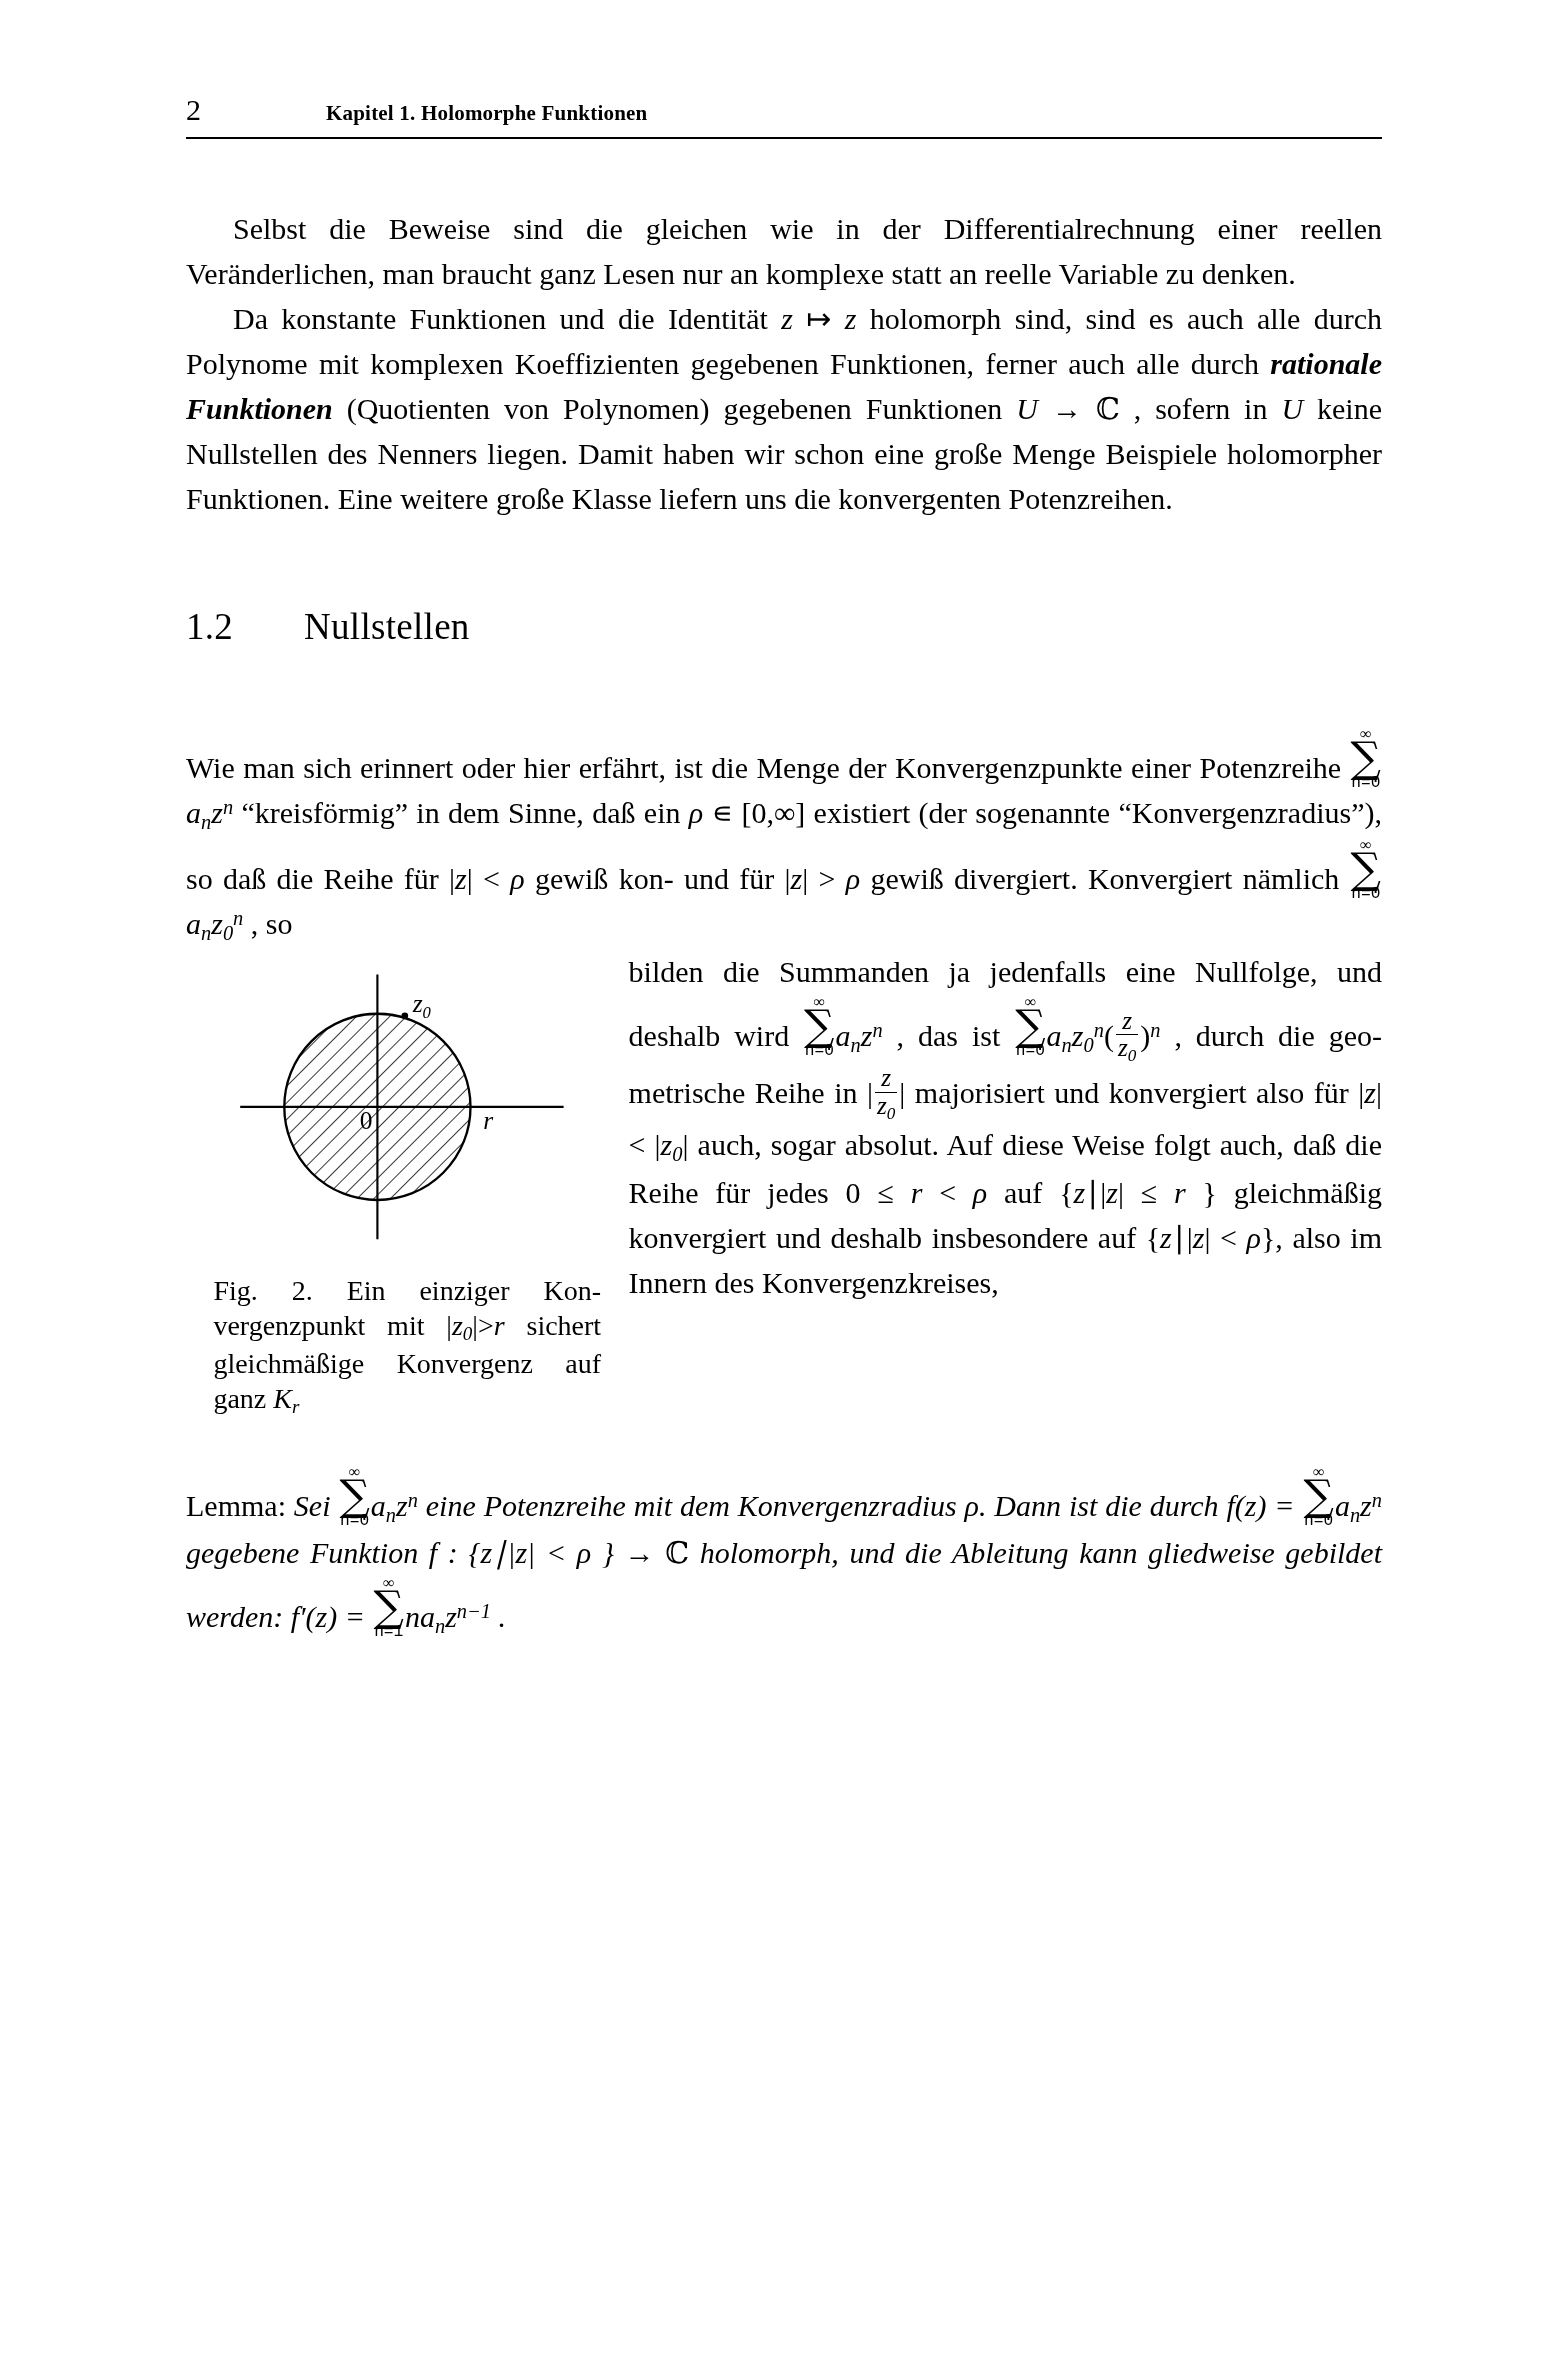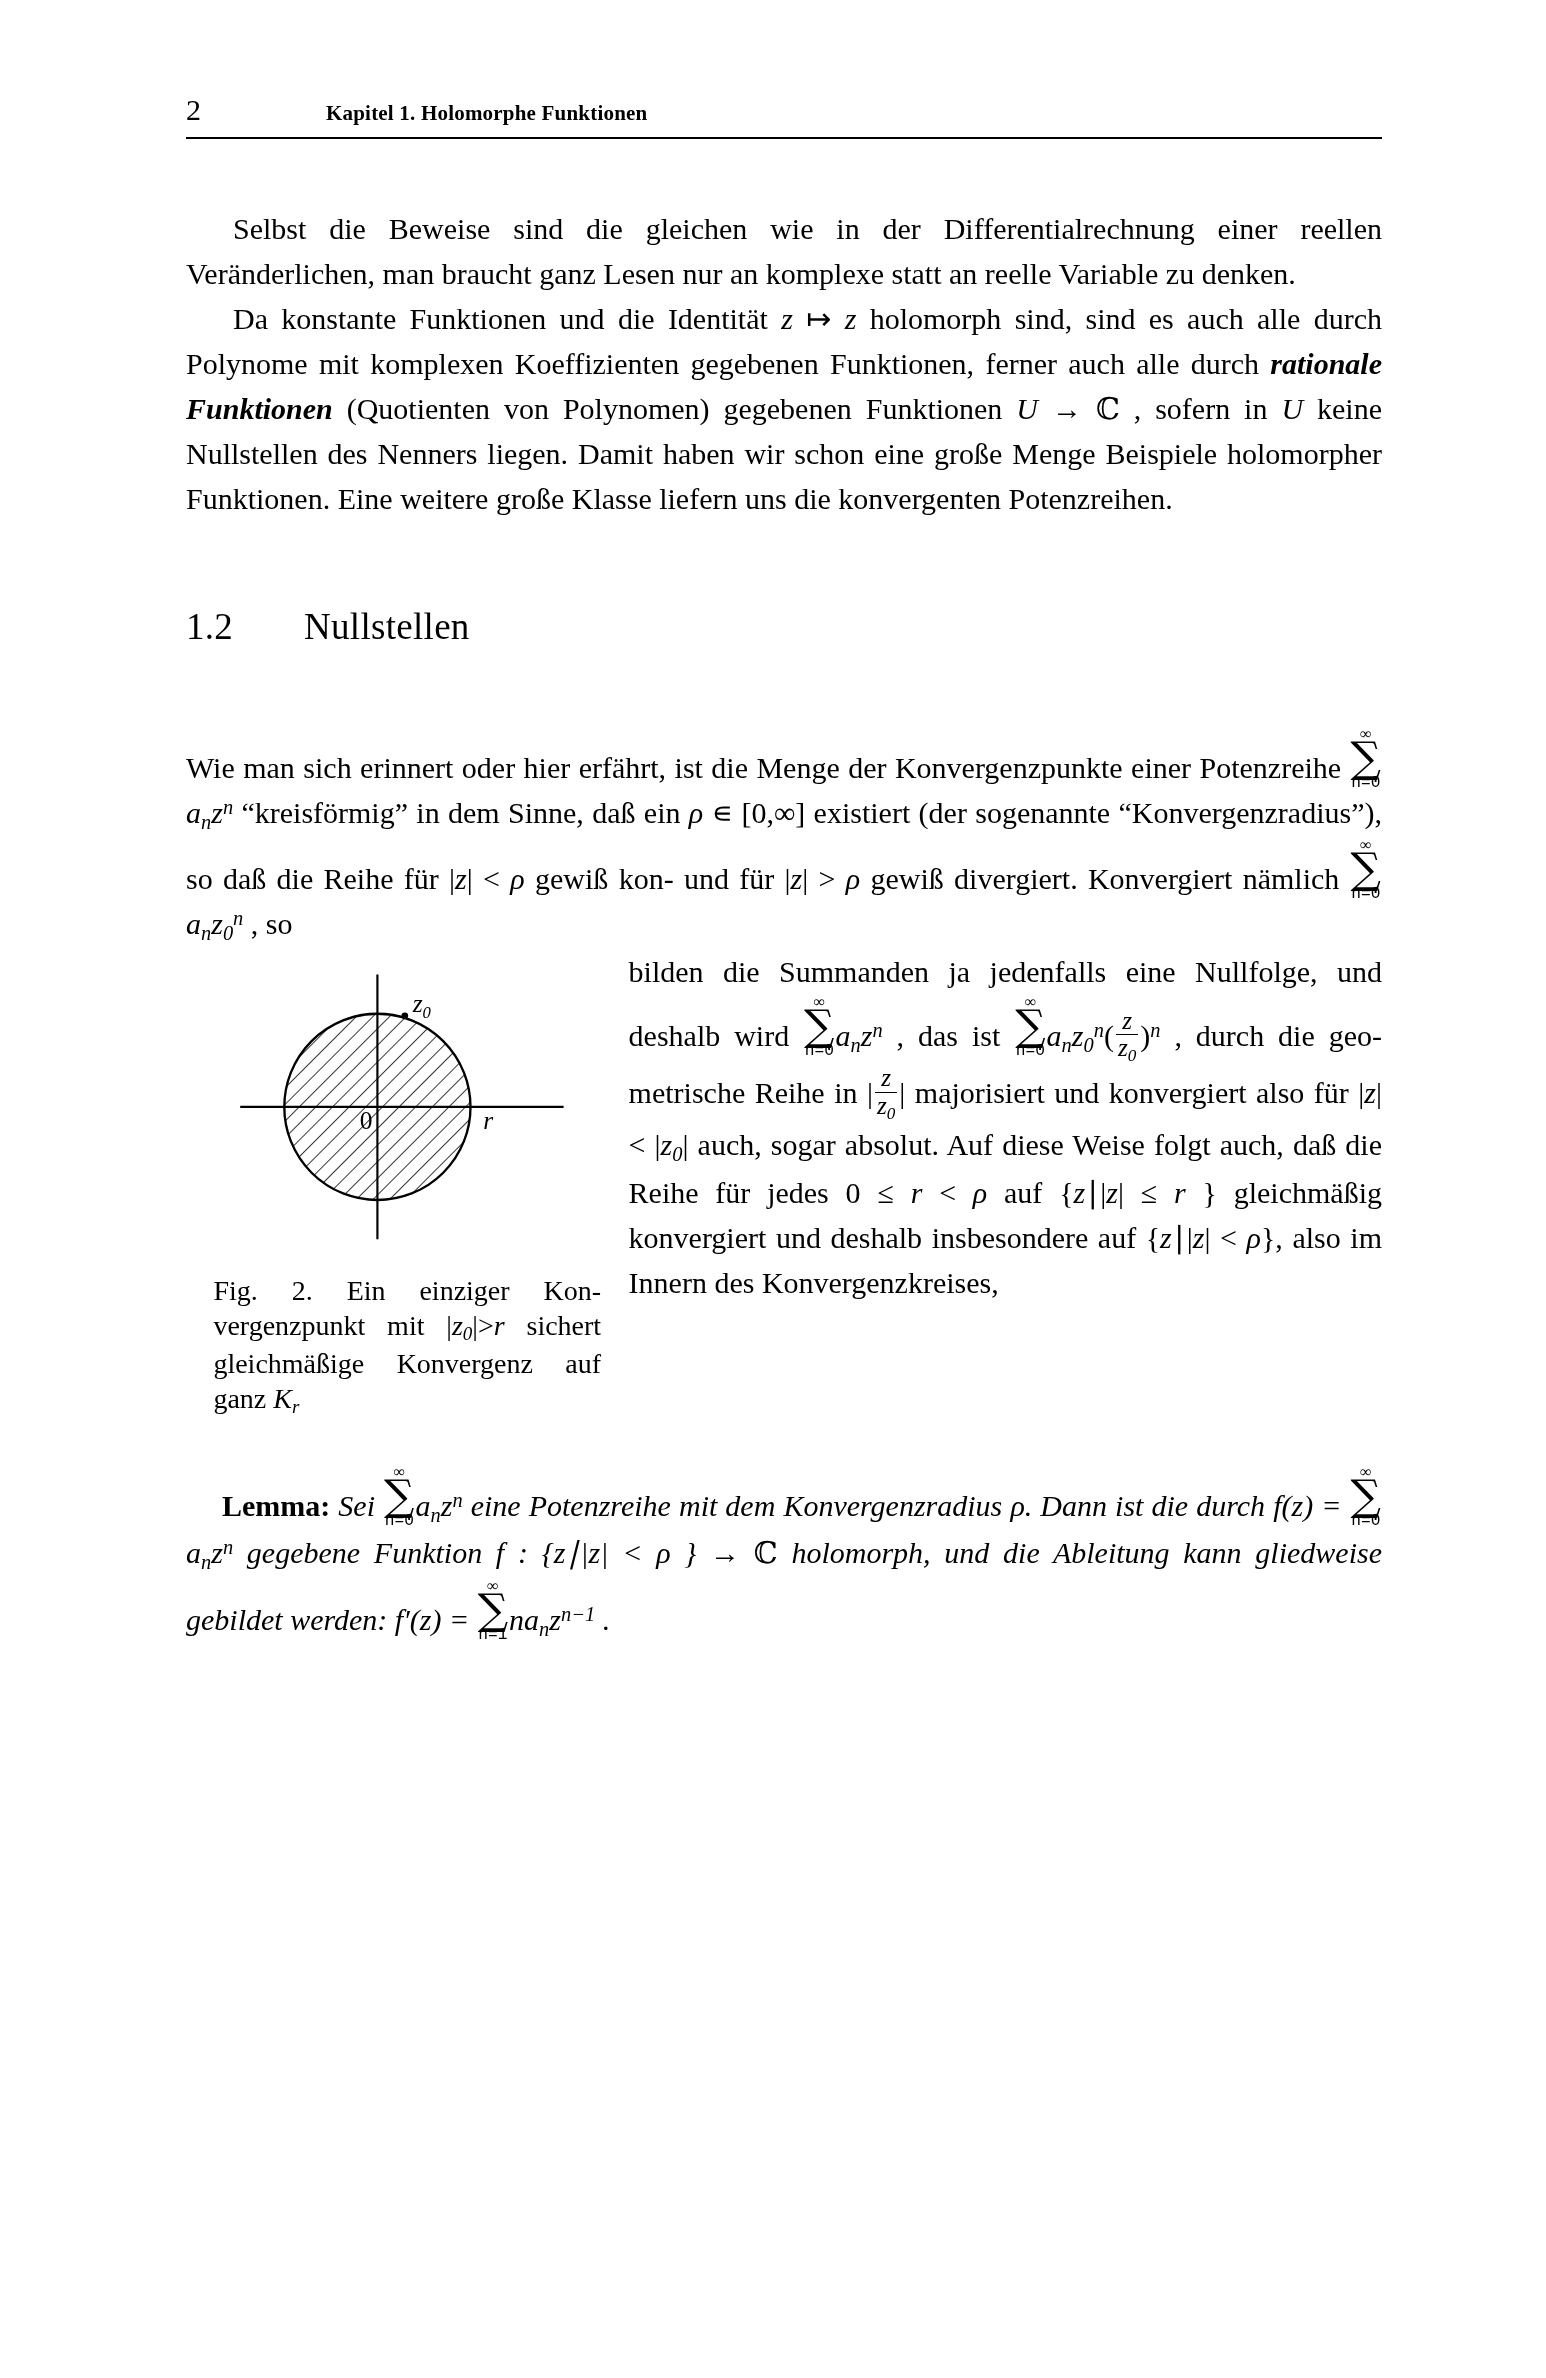--- a/index.html
+++ b/index.html
@@ -122,21 +122,21 @@
   }
   .figsvg { display: block; margin: 0 auto; }
 
   .lemma {
     font-size: 30px;
     line-height: 1.50;
     text-align: justify;
     font-style: italic;
     margin: 0;
   }
-  .lemma b { font-style: normal; font-weight: bold; margin-left: 36px; }
+  .lemma b { font-style: normal; font-weight: normal; }
 
   .clear { clear: both; }
 </style>
 </head>
 <body>
 
 <div class="page">
   <div class="content">
 
     <div class="runhead">

